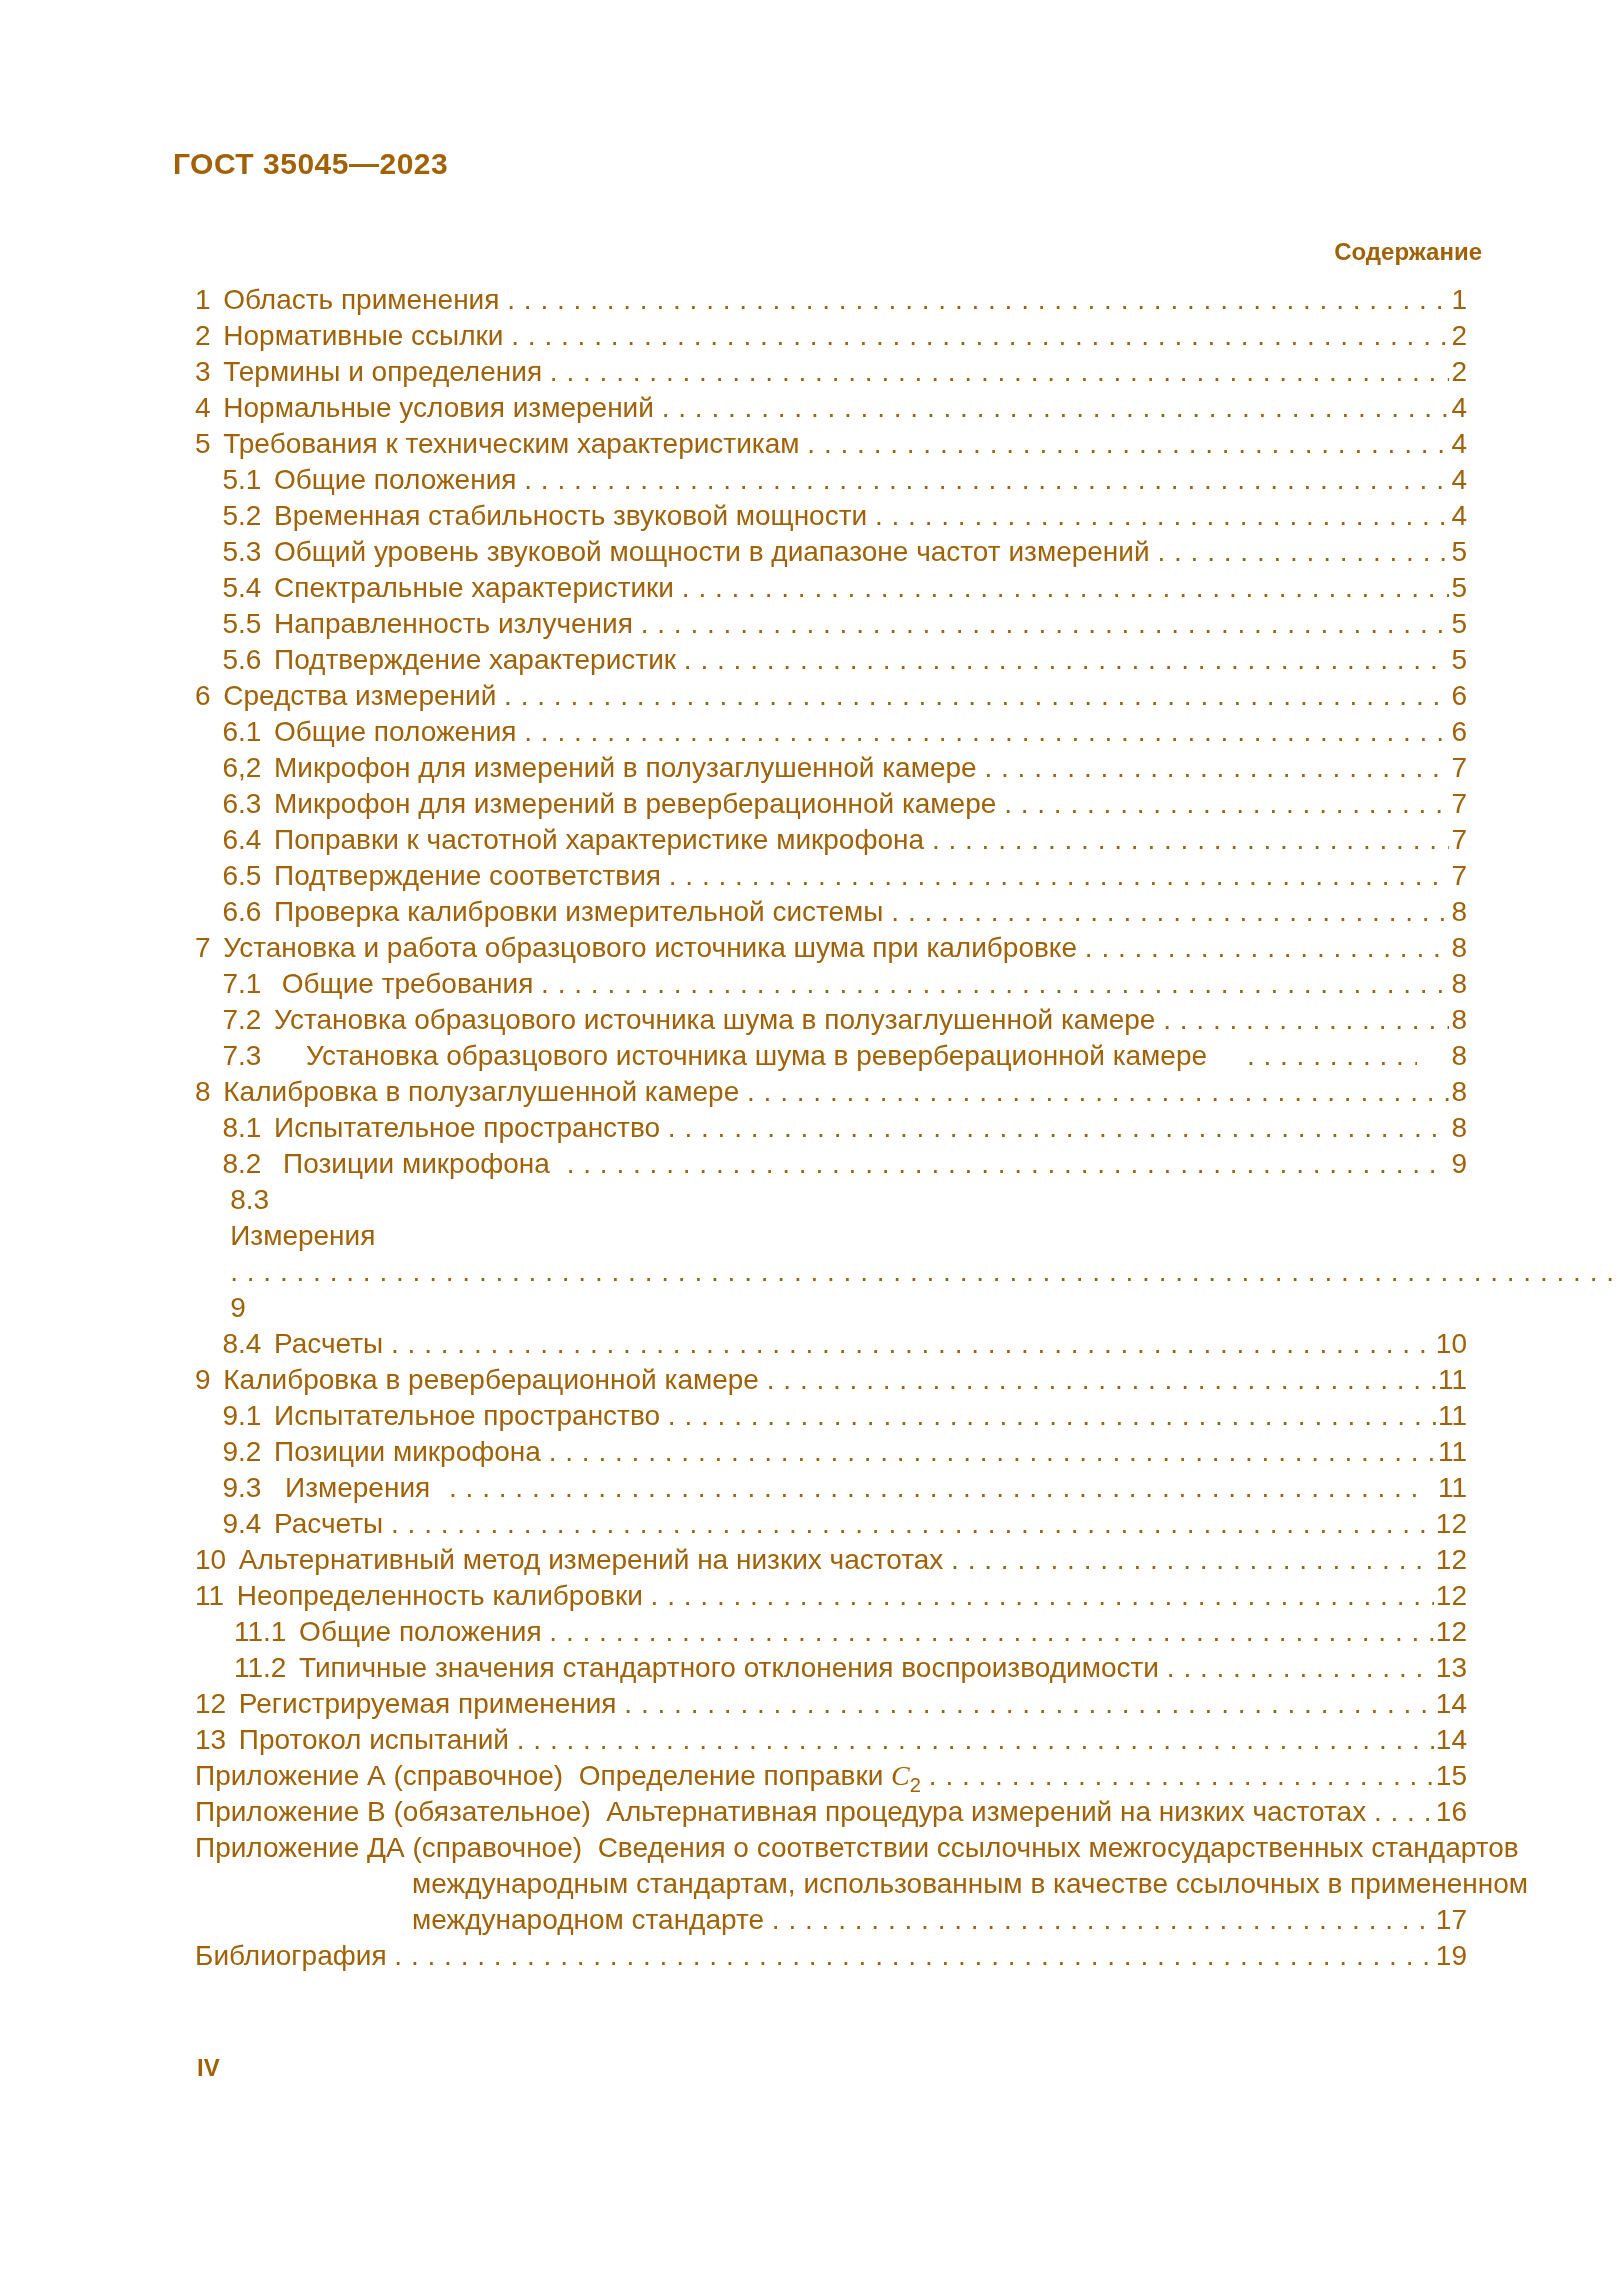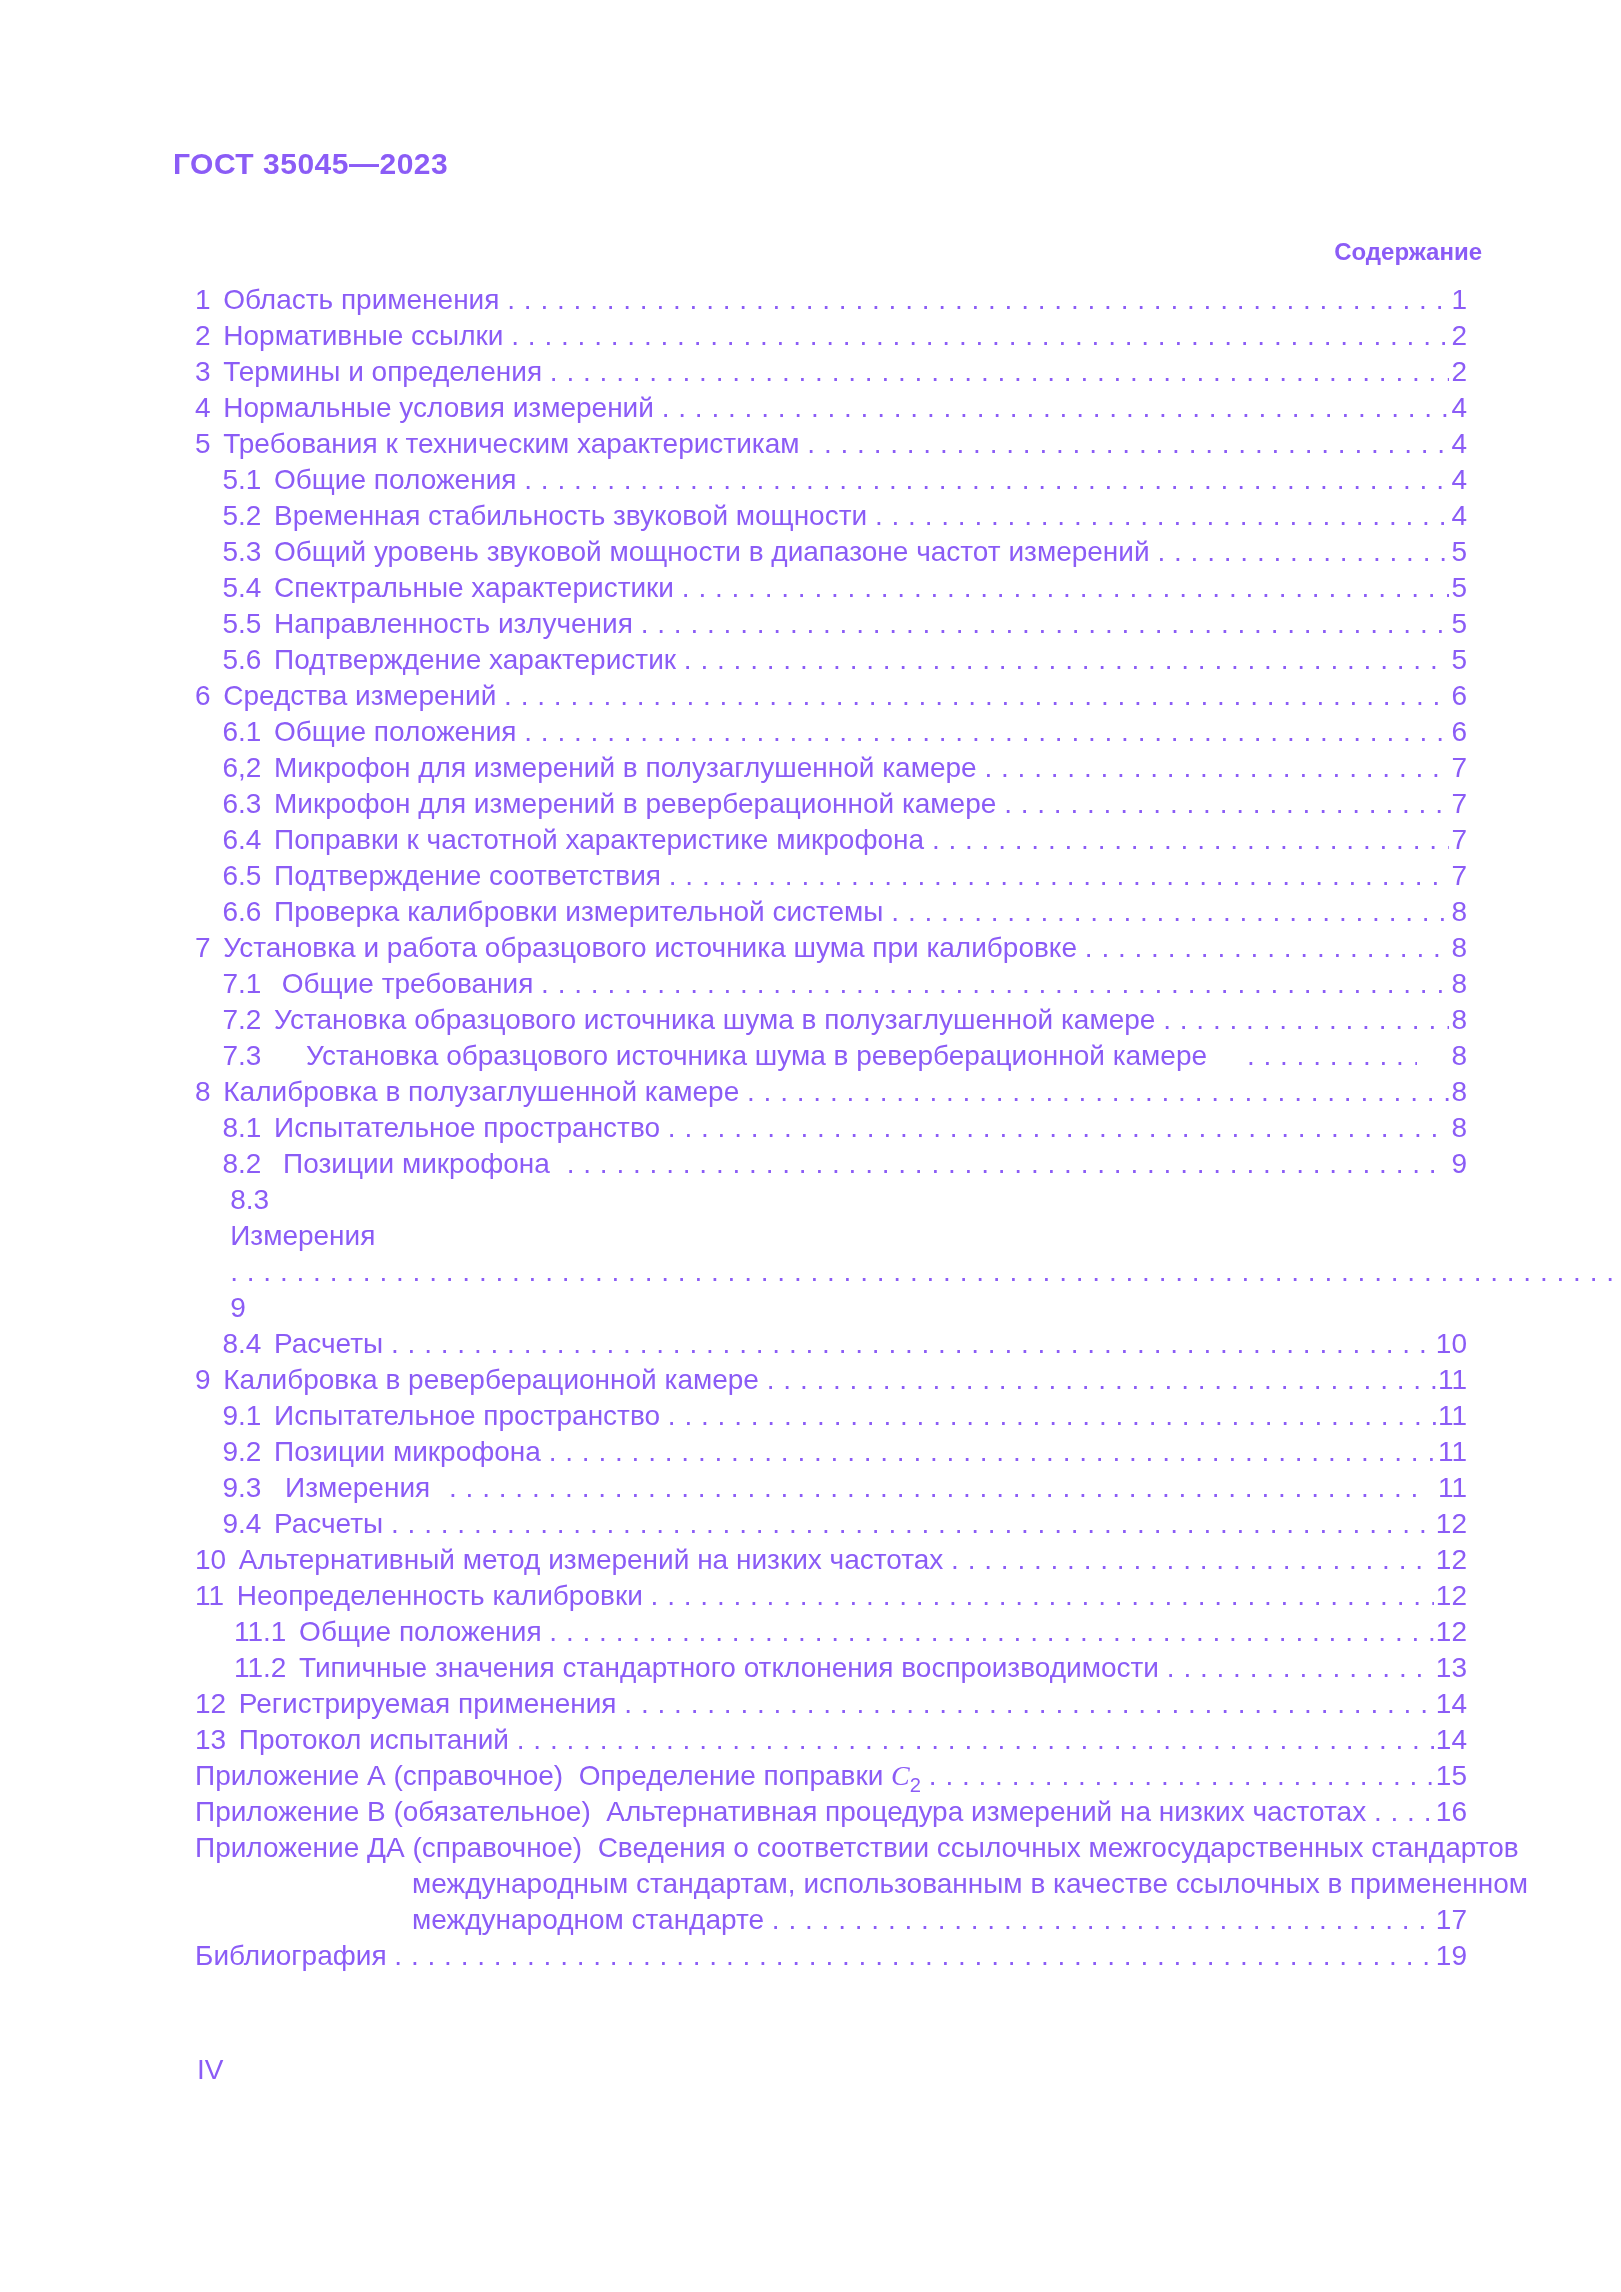--- a/index.html
+++ b/index.html
@@ -1,21 +1,21 @@
 <!DOCTYPE html>
 <html lang="ru"><head>
 <meta charset="utf-8">
 <style>
   html,body{margin:0;padding:0;background:#ffffff;}
   .sheet{
     position:relative;
     width:1621px;height:2293px;
     background:#ffffff;
     font-family:"Liberation Sans", sans-serif;
-    color:#8b5cf6;
+    color:#a16207;
     overflow:hidden;
   }
   .doc-header{
     position:absolute;left:173px;top:147px;
     font-size:30px;font-weight:700;letter-spacing:0.5px;
   }
   .doc-title{
     position:absolute;left:195px;top:223px;width:1272px;
     margin:15px;text-align:right;
     font-size:24px;font-weight:700;
@@ -30,21 +30,21 @@
   .leader{
     flex:1 1 auto;overflow:hidden;white-space:nowrap;
     letter-spacing:8.8px;margin-left:7.8px;margin-right:2px;min-width:17.6px;
   }
   .page-num{flex:0 0 auto;white-space:nowrap;}
   .line{white-space:nowrap;}
   .cont{padding-left:217px;}
   .sym{font-family:"Liberation Serif", serif;font-style:italic;}
   sub{font-size:.72em;line-height:0;}
   .page-footer{
-    position:absolute;left:197px;top:2054px;font-size:28px;
+    position:absolute;left:197px;top:2054px;font-size:24px;font-weight:bold;
   }
 </style>
 </head>
 <body>
 
 <div class="sheet">
   <div class="doc-header">ГОСТ 35045—2023</div>
   <h1 class="doc-title">Содержание</h1>
   <div class="toc" id="toc">
       <div class="toc-row">

